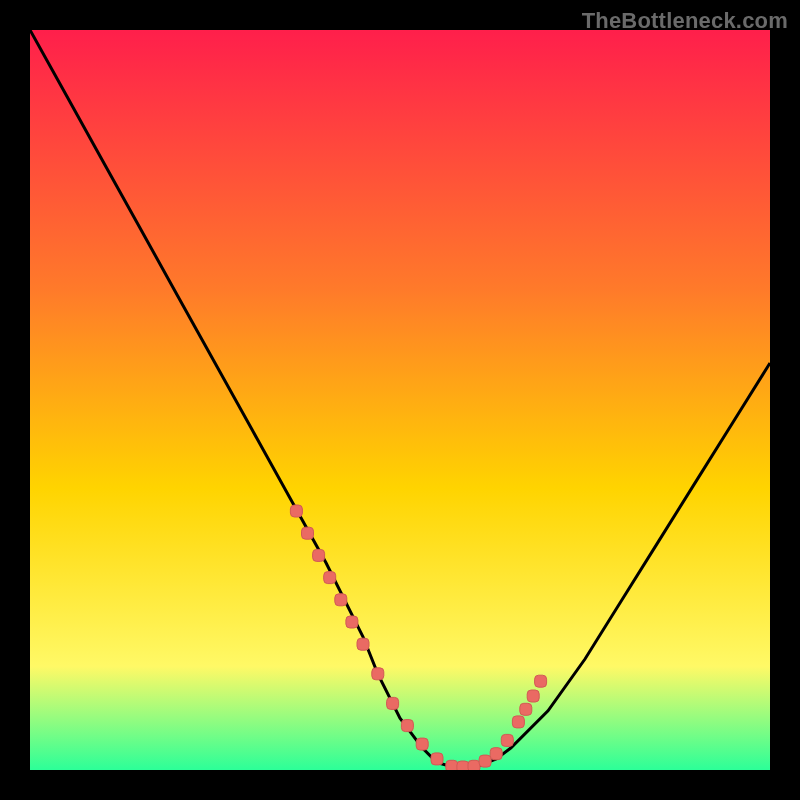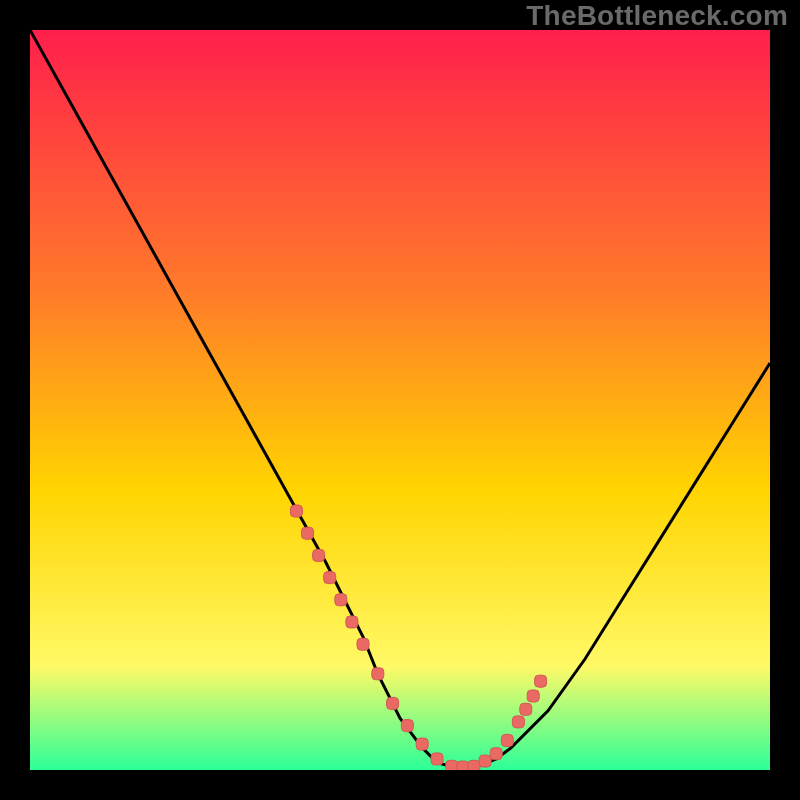--- a/index.html
+++ b/index.html
@@ -21,24 +21,24 @@
   .plot-area {
     position: absolute;
     left: 30px;
     top: 30px;
     width: 740px;
     height: 740px;
     overflow: hidden;
   }
   .watermark {
     position: absolute;
-    top: 0;
+    top: 8px;
     right: 12px;
     font-family: Arial, Helvetica, sans-serif;
-    font-size: 28px;
+    font-size: 22px;
     font-weight: 600;
     color: #6a6a6a;
     letter-spacing: 0.2px;
   }
   svg {
     display: block;
   }
 </style>
 </head>
 <body>

